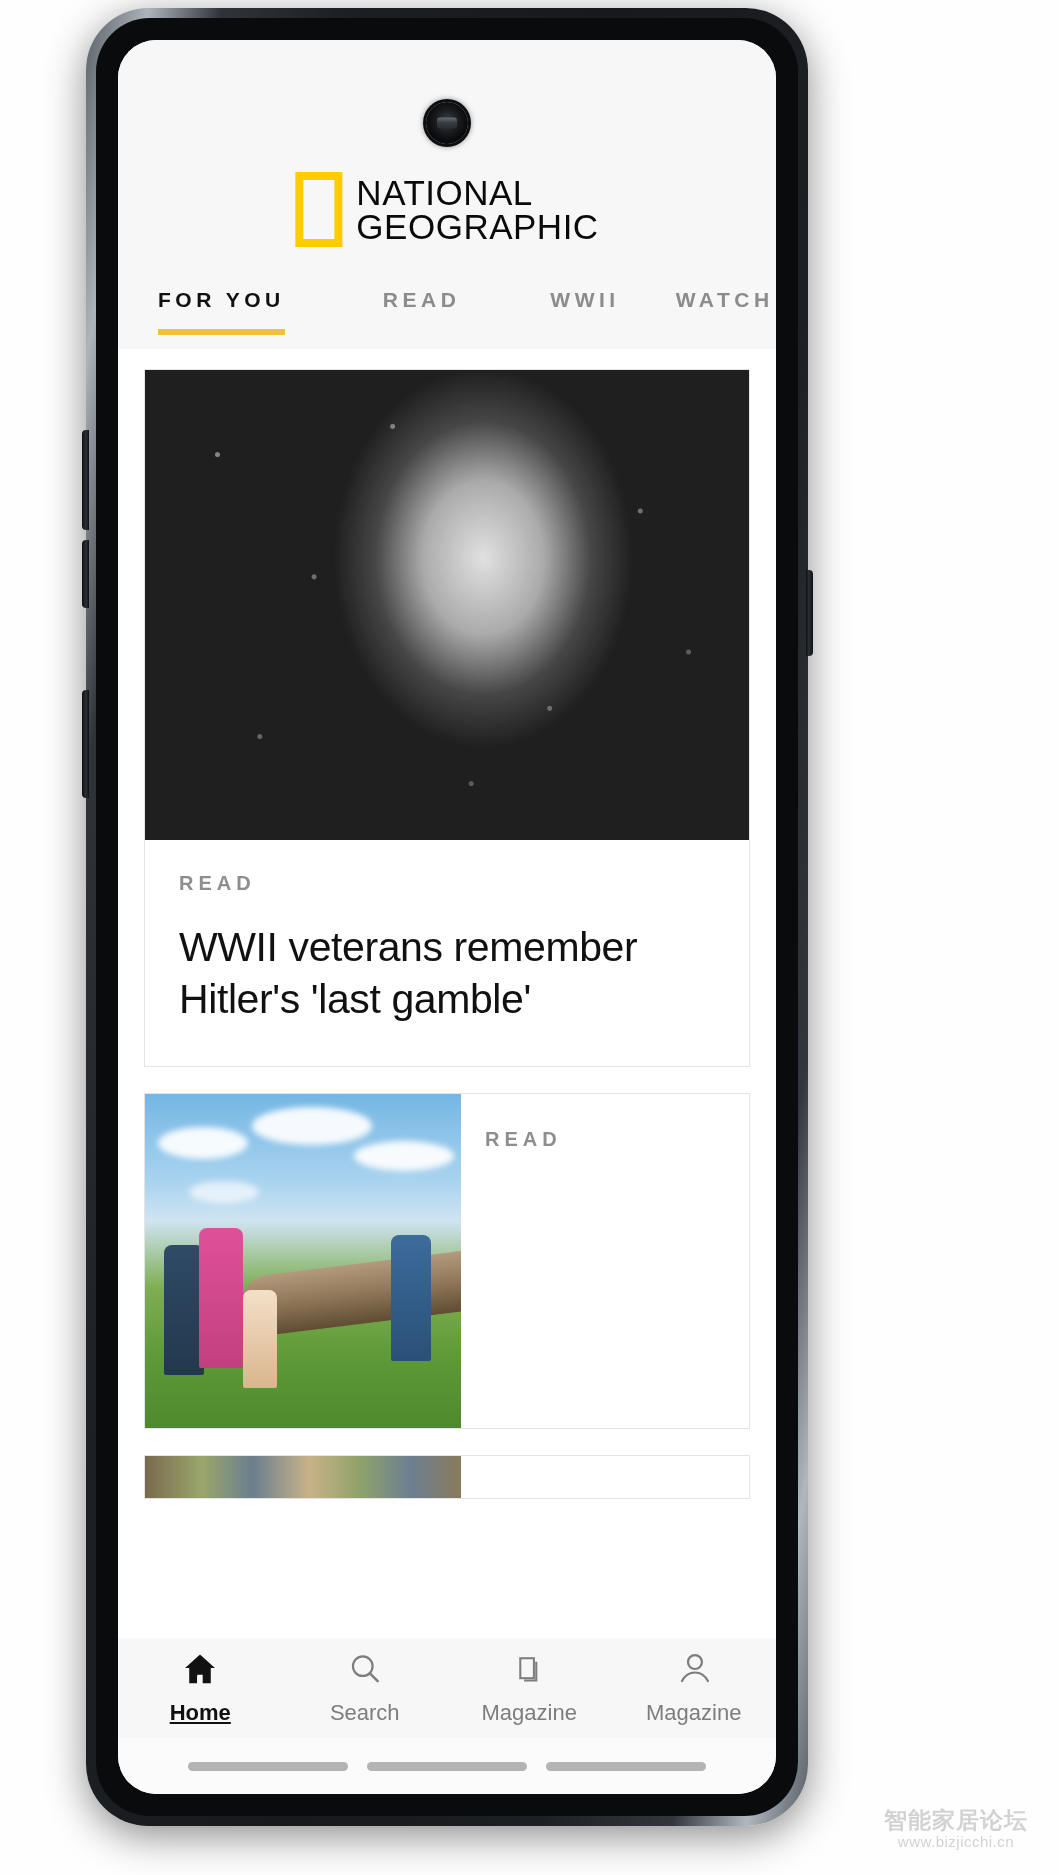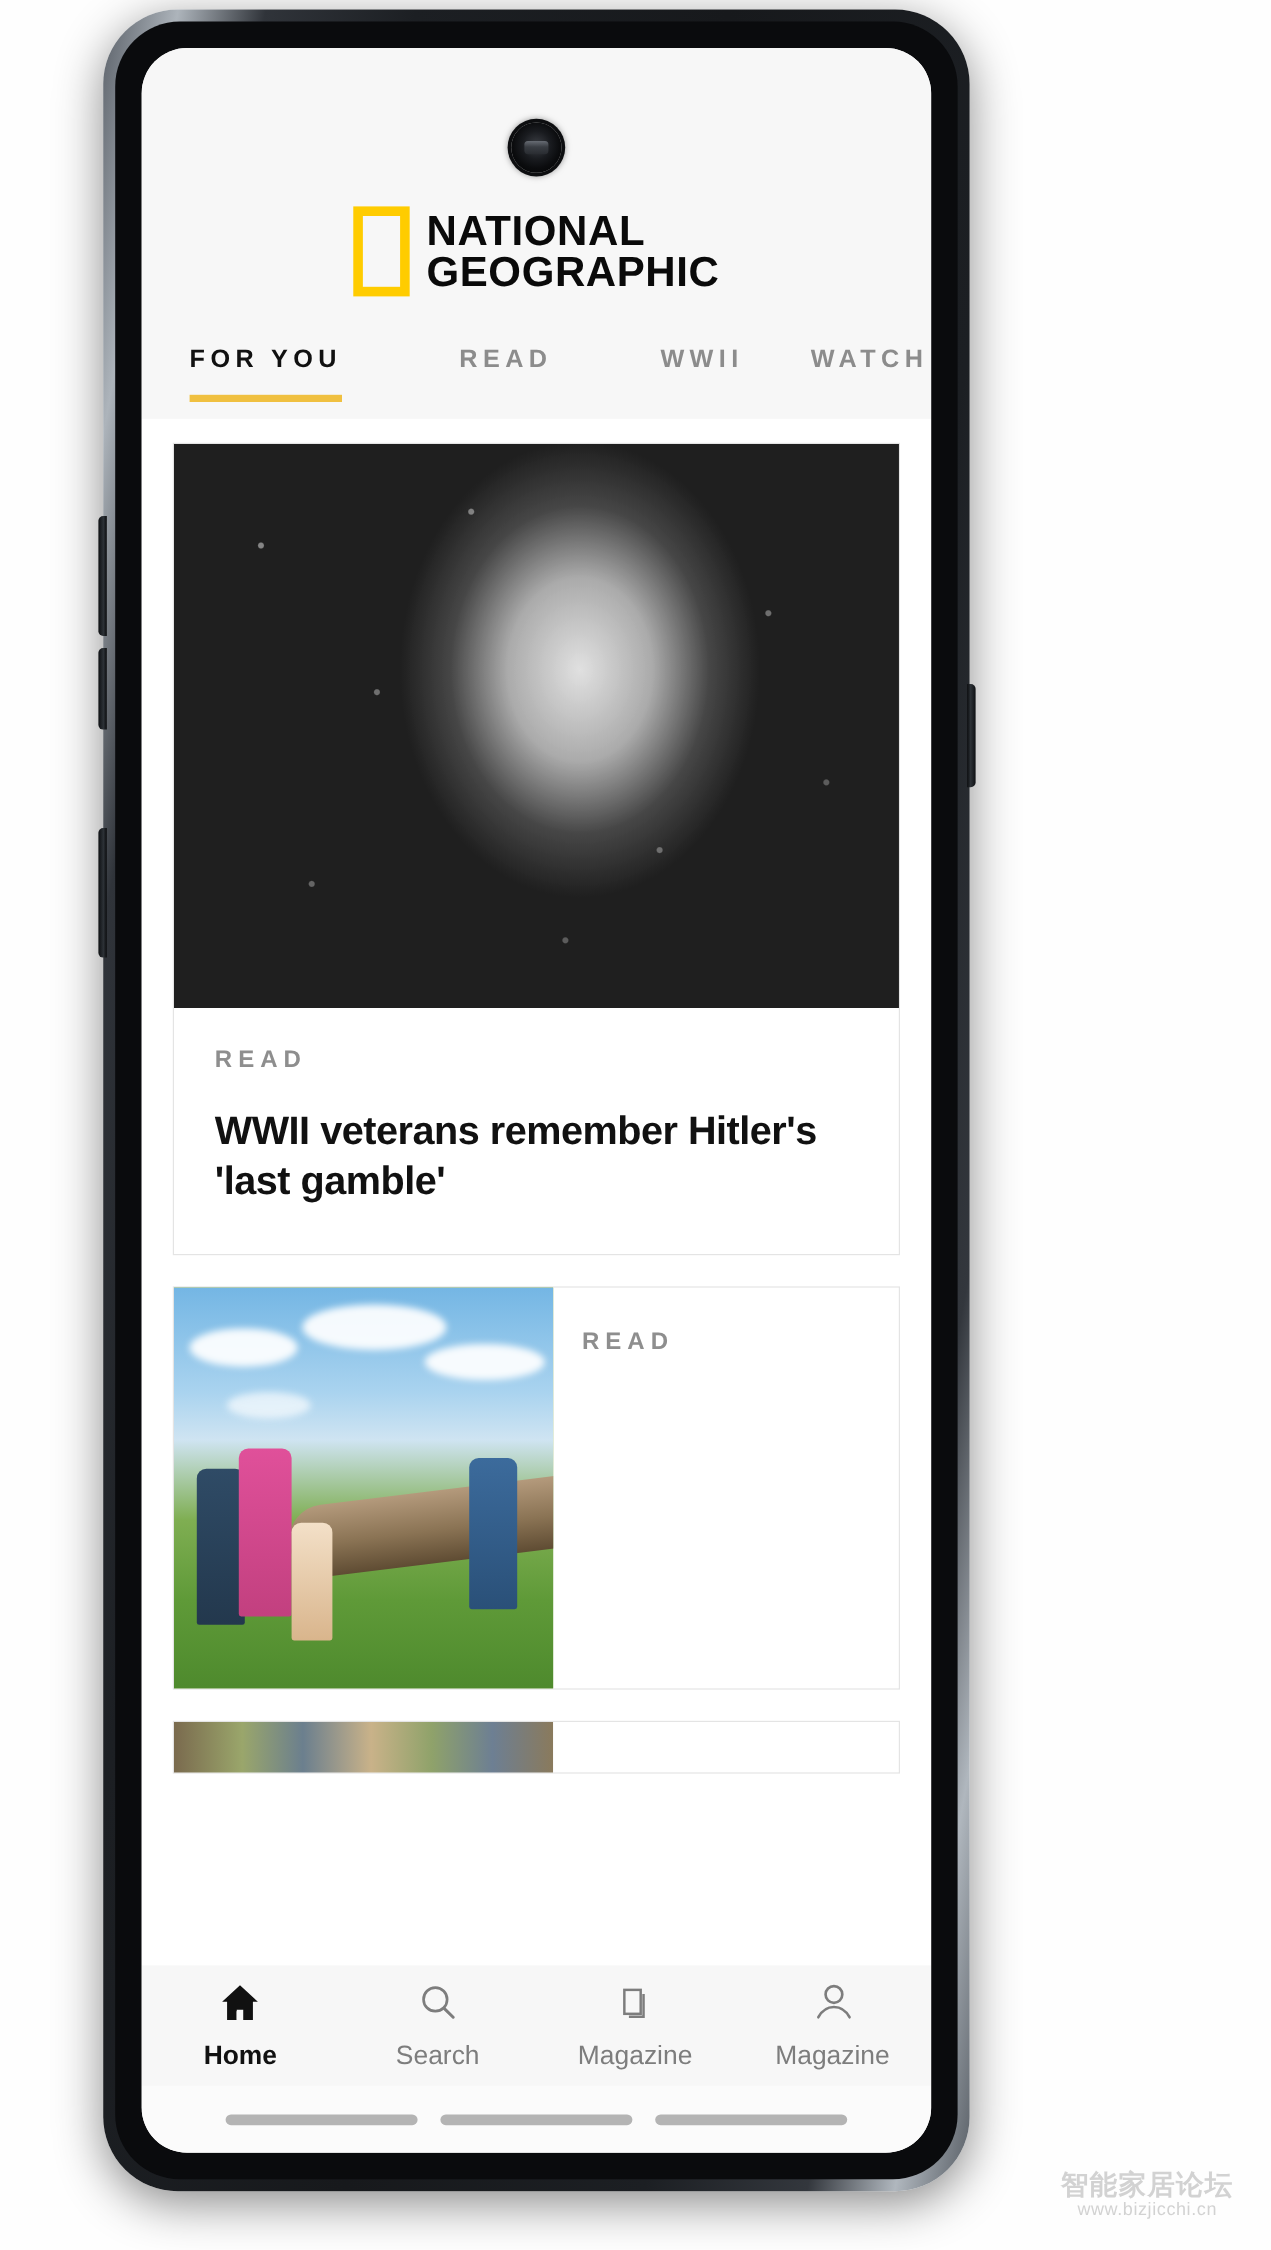--- a/index.html
+++ b/index.html
@@ -86,21 +86,21 @@
   .logo-rect {
     width: 47px; height: 75px;
     border: 8px solid #ffcc00;
     background: transparent;
     flex: 0 0 auto;
   }
   .logo-text {
     display: flex; flex-direction: column;
     line-height: 0.96;
     color: #0a0a0a;
-    font-weight: bold;
+    font-weight: normal;
     font-size: 35px;
     letter-spacing: 0.5px;
   }
   .logo-text span { display: block; }
 
   
   .tabs {
     position: absolute; left: 0; right: 0; top: 235px; height: 74px;
     background: #f7f7f7;
     display: flex; align-items: flex-start;
@@ -144,21 +144,21 @@
     width: 100%; height: 470px;
     position: relative; overflow: hidden;
     background: #2b2b2b;
   }
   .hero-body { padding: 32px 34px 40px 34px; }
   .kicker {
     font-size: 20px; font-weight: bold; letter-spacing: 5px;
     color: #8e8e8e; margin-bottom: 26px;
   }
   .headline {
-    font-size: 33px; font-weight: bold; line-height: 1.28;
+    font-size: 41px; font-weight: normal; line-height: 1.28;
     color: #111111; letter-spacing: -0.4px;
   }
 
   
   .card-split { display: flex; align-items: stretch; }
   .split-img {
     width: 316px; min-height: 334px; flex: 0 0 316px;
     position: relative; overflow: hidden; background: #6fa03d;
   }
   .split-body { flex: 1; padding: 34px 26px 30px 24px; }
@@ -176,21 +176,21 @@
     position: absolute; left: 0; right: 0; bottom: 56px; height: 100px;
     background: #f7f7f7;
     display: flex; align-items: center;
   }
   .nav-item {
     flex: 1; display: flex; flex-direction: column; align-items: center;
     gap: 12px; cursor: pointer; color: #7d7d7d;
   }
   .nav-item.active { color: #111111; }
   .nav-label { font-size: 22px; }
-  .nav-item.active .nav-label { font-weight: bold; }
+  .nav-item.active .nav-label { font-weight: bold; text-decoration: underline; }
   .nav-icon { width: 38px; height: 38px; display: block; }
 
   
   .sys-bar {
     position: absolute; left: 0; right: 0; bottom: 0; height: 56px;
     background: #fbfbfb;
     display: flex; align-items: center; justify-content: space-around;
     padding: 0 60px;
   }
   .sys-pill { width: 160px; height: 9px; border-radius: 5px; background: #b4b4b4; }

